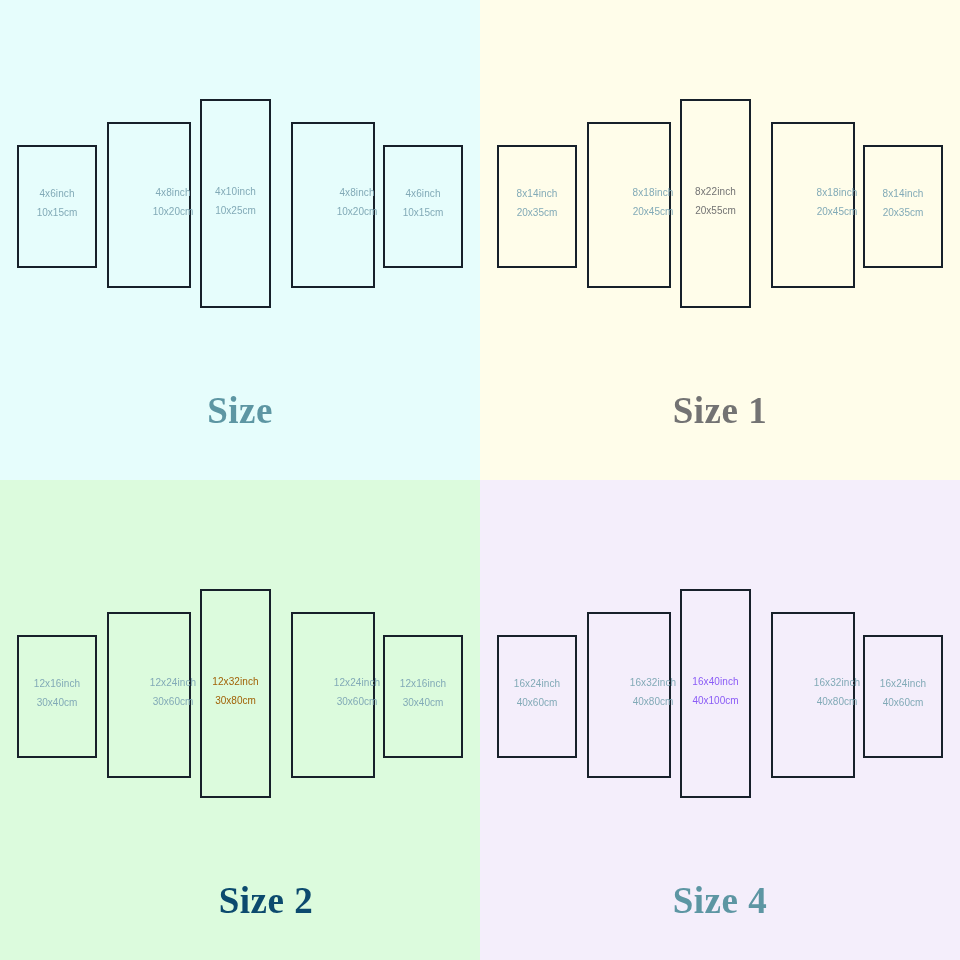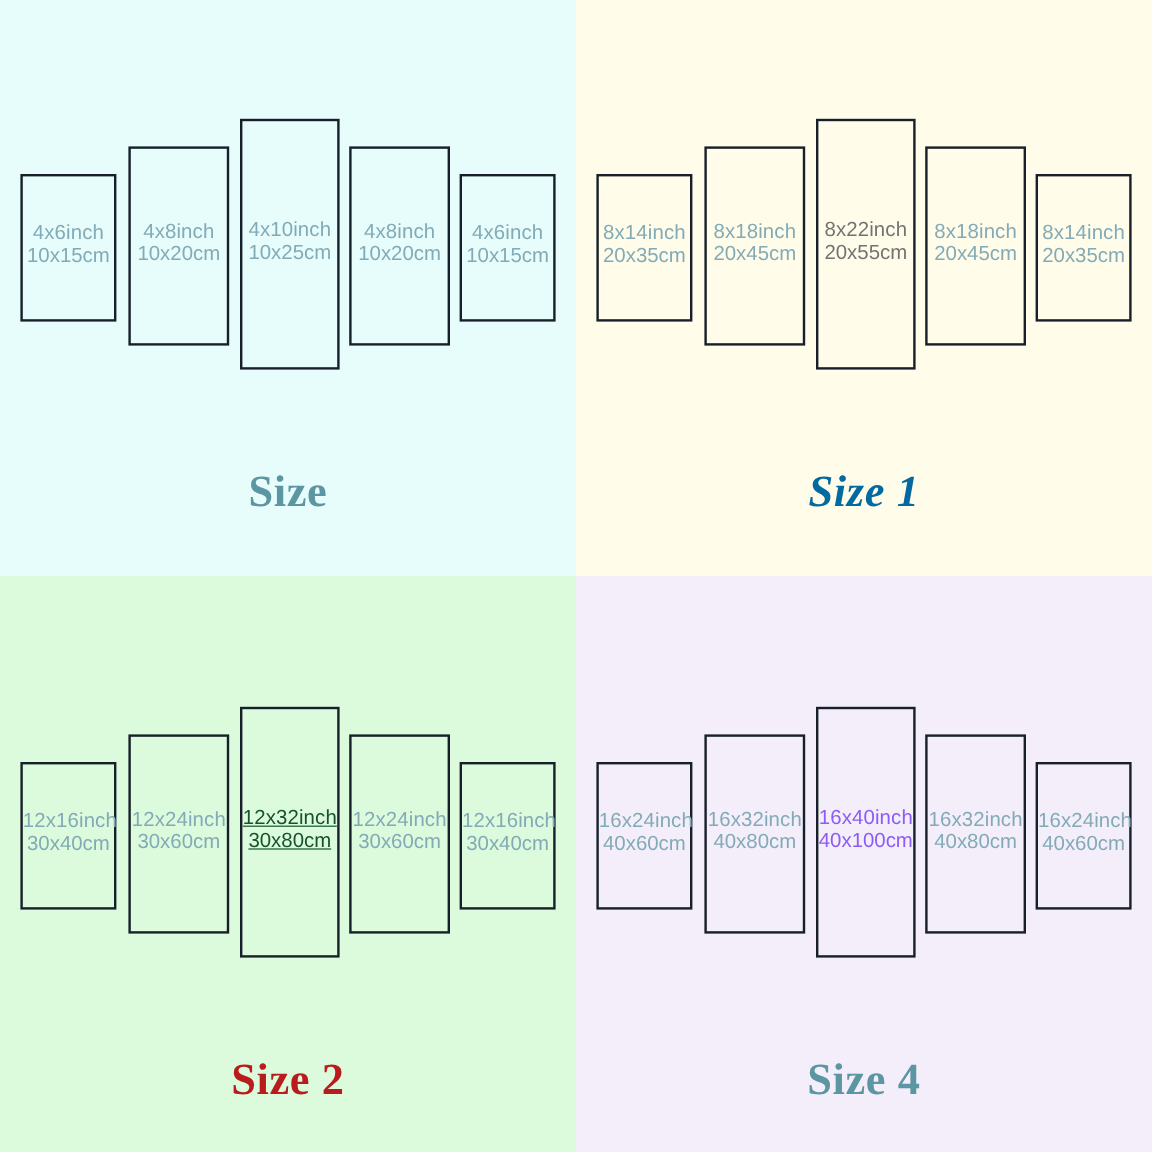--- a/index.html
+++ b/index.html
@@ -30,40 +30,40 @@
   }
   .panel{
     position:absolute;
     box-sizing:border-box;
     border:2.5px solid #17202a;
     background:transparent;
   }
   
   .p1{ left:17px;  top:145px; width:80px;  height:123px; }
   .p2{ left:107px; top:122px; width:84px;  height:166px; }
-  .p3{ left:200px; top:99px;  width:83px;  height:209px; }
+  .p3{ left:200px; top:99px;  width:71px;  height:209px; }
   .p4{ left:291px; top:122px; width:84px;  height:166px; }
   .p5{ left:383px; top:145px; width:80px;  height:123px; }
 
   
   .label{
     position:absolute;
     left:0;
     width:100%;
     top:38px;
     text-align:center;
     color:#82aab7;
-    font-size:17px;
+    font-size:10px;
     line-height:18.5px;
     letter-spacing:0.2px;
     white-space:nowrap;
     pointer-events:none;
   }
   .p1 .label,.p5 .label{ top:38px; }
-  .p2 .label,.p4 .label{ top:60px; }
+  .p2 .label,.p4 .label{ top:60px;padding-left:24px; }
   .p3 .label{ top:82px; }
 
   .label .ln{ display:block; }
   .label .ln1{ letter-spacing:0.1px; }
 
   
   .label .ln2{ letter-spacing:0px; }
 
   .title{
     position:absolute;
@@ -149,57 +149,57 @@
           <span class="ln ln2">20x45cm</span>
         </div>
       </div>
       <div class="panel p5" style="border-color: rgb(23, 32, 42);">
         <div class="label" style="color: rgb(130, 170, 183);">
           <span class="ln ln1">8x14inch</span>
           <span class="ln ln2">20x35cm</span>
         </div>
       </div>
     </div>
-    <div class="title" style="color: #0369a1; font-style: italic;">Size 1</div>
+    <div class="title" style="color: #737373;">Size 1</div>
   </div>
 
   <div class="quadrant q3" style="background: rgb(220, 251, 221);">
     <div class="panels">
       <div class="panel p1" style="border-color: rgb(23, 32, 42);">
         <div class="label" style="color: rgb(130, 170, 183);">
           <span class="ln ln1">12x16inch</span>
           <span class="ln ln2">30x40cm</span>
         </div>
       </div>
       <div class="panel p2" style="border-color: rgb(23, 32, 42);">
         <div class="label" style="color: rgb(130, 170, 183);">
           <span class="ln ln1">12x24inch</span>
           <span class="ln ln2">30x60cm</span>
         </div>
       </div>
       <div class="panel p3" style="border-color: rgb(23, 32, 42);">
-        <div class="label" style="color: #14532d; text-decoration: underline;">
+        <div class="label" style="color: #a16207;">
           <span class="ln ln1">12x32inch</span>
           <span class="ln ln2">30x80cm</span>
         </div>
       </div>
       <div class="panel p4" style="border-color: rgb(23, 32, 42);">
         <div class="label" style="color: rgb(130, 170, 183);">
           <span class="ln ln1">12x24inch</span>
           <span class="ln ln2">30x60cm</span>
         </div>
       </div>
       <div class="panel p5" style="border-color: rgb(23, 32, 42);">
         <div class="label" style="color: rgb(130, 170, 183);">
           <span class="ln ln1">12x16inch</span>
           <span class="ln ln2">30x40cm</span>
         </div>
       </div>
     </div>
-    <div class="title" style="color: #b91c1c;">Size 2</div>
+    <div class="title" style="color: #0c4a6e; padding-left: 26px;">Size 2</div>
   </div>
 
   <div class="quadrant q4" style="background: rgb(244, 238, 251);">
     <div class="panels">
       <div class="panel p1" style="border-color: rgb(23, 32, 42);">
         <div class="label" style="color: rgb(130, 170, 183);">
           <span class="ln ln1">16x24inch</span>
           <span class="ln ln2">40x60cm</span>
         </div>
       </div>

